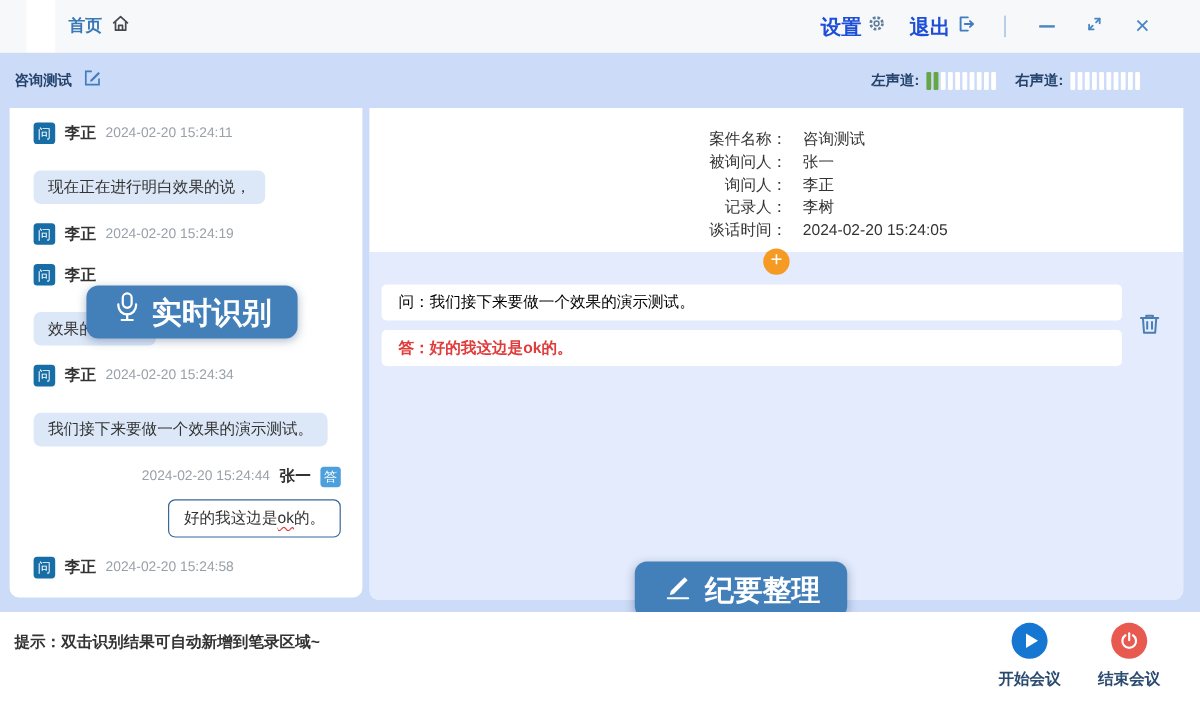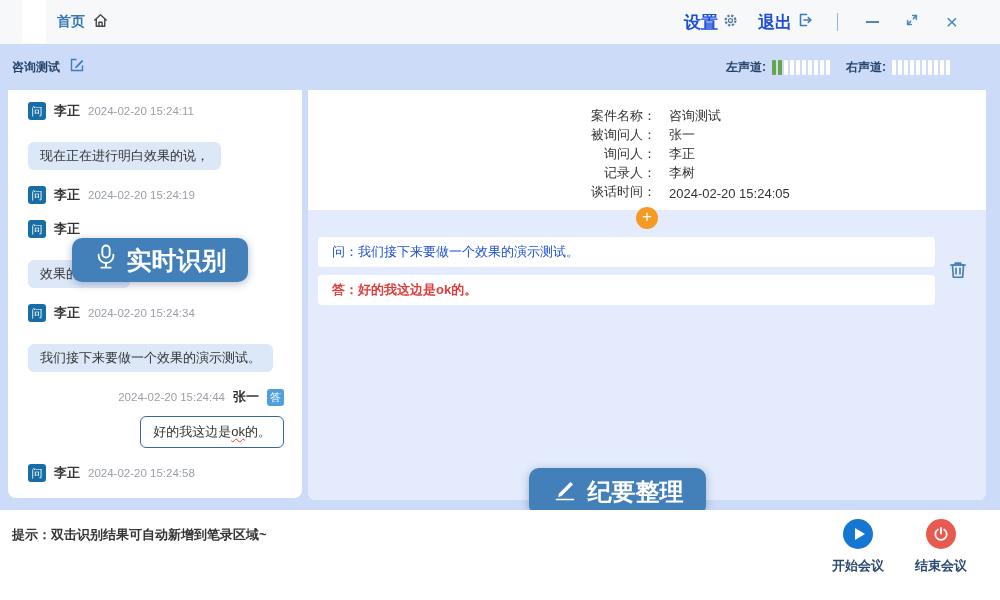--- a/index.html
+++ b/index.html
@@ -42,26 +42,26 @@
   .msg-bubble { margin-top:22px; width:fit-content; max-width:250px; background:#dce8f8; border-radius:6px; padding:7px 12px; color:#333; font-size:13px; line-height:14px; cursor:pointer; }
   .msg-header.answer { justify-content:flex-end; padding-right:6px; }
   .answer-bubble-row { display:flex; justify-content:flex-end; padding-right:6px; }
   .answer-bubble { margin-top:10px; width:fit-content; max-width:250px; background:#fff; border:1px solid #39669a; border-radius:6px; padding:8px 12px; color:#333; font-size:13px; line-height:14px; cursor:pointer; }
   .wavy { text-decoration:underline; text-decoration-style:wavy; text-decoration-color:#e03c3c; text-decoration-thickness:1px; text-underline-offset:2px; }
 
   
   .right-panel { position:absolute; left:308px; top:46px; width:678px; height:410px; background:#fff; border-radius:0 0 8px 8px; }
   .form-section { position:relative; width:100%; height:120px; background:#fff; padding-top:16px; }
   .form-rows { margin-left:253px; }
-  .form-row { display:flex; height:19px; align-items:flex-end; }
+  .form-row { display:flex; height:19px; align-items:center; }
   .form-label { width:95px; text-align:right; color:#333; font-size:13px; font-weight:500; }
   .form-value { margin-left:13px; color:#333; font-size:13px; font-weight:500; }
   .add-btn { position:absolute; left:calc(50% - 11px); top:117px; width:22px; height:22px; background:#f59a23; border-radius:50%; color:#fff; font-size:17px; line-height:20px; text-align:center; cursor:pointer; z-index:5; }
   .qa-section { position:absolute; left:0; top:120px; width:678px; height:290px; background:#e3ebfc; border-radius:0 0 8px 8px; padding-top:27px; }
-  .qa-box { position:relative; margin:0 0 8px 10px; width:617px; height:30px; background:#fff; border-radius:4px; display:flex; align-items:center; padding:0 14px; font-size:13px; color:#1d4ed8; cursor:text; }
+  .qa-box { position:relative; margin:0 0 8px 10px; width:617px; height:30px; background:#fff; border-radius:4px; display:flex; align-items:center; padding:0 14px; font-size:13px; color:#000000; cursor:text; }
   .qa-box.answer { color:#e03c3c; font-weight:bold; }
   .trash-btn { position:absolute; right:16px; top:50px; width:22px; height:22px; cursor:pointer; }
   .summary-btn { position:absolute; left:221px; top:258px; width:177px; height:47px; background:#4380ba; border-radius:10px; display:flex; align-items:center; justify-content:center; gap:10px; color:#ffffff; font-size:24px; font-weight:bold; cursor:pointer; box-shadow:0 2px 8px rgba(30,60,110,.35); }
 
   
   .mic-overlay { position:absolute; left:72px; top:238px; width:176px; height:44px; background:#4380ba; border-radius:10px; display:flex; align-items:center; justify-content:center; gap:9px; color:#fff; font-size:25px; font-weight:bold; cursor:pointer; box-shadow:0 2px 8px rgba(30,60,110,.35); z-index:20; }
 
   
   .footer { position:absolute; left:0; top:510px; width:1000px; height:90px; background:#fff; }
   .tip { position:absolute; left:12px; top:16px; color:#333; font-size:13px; font-weight:bold; }

